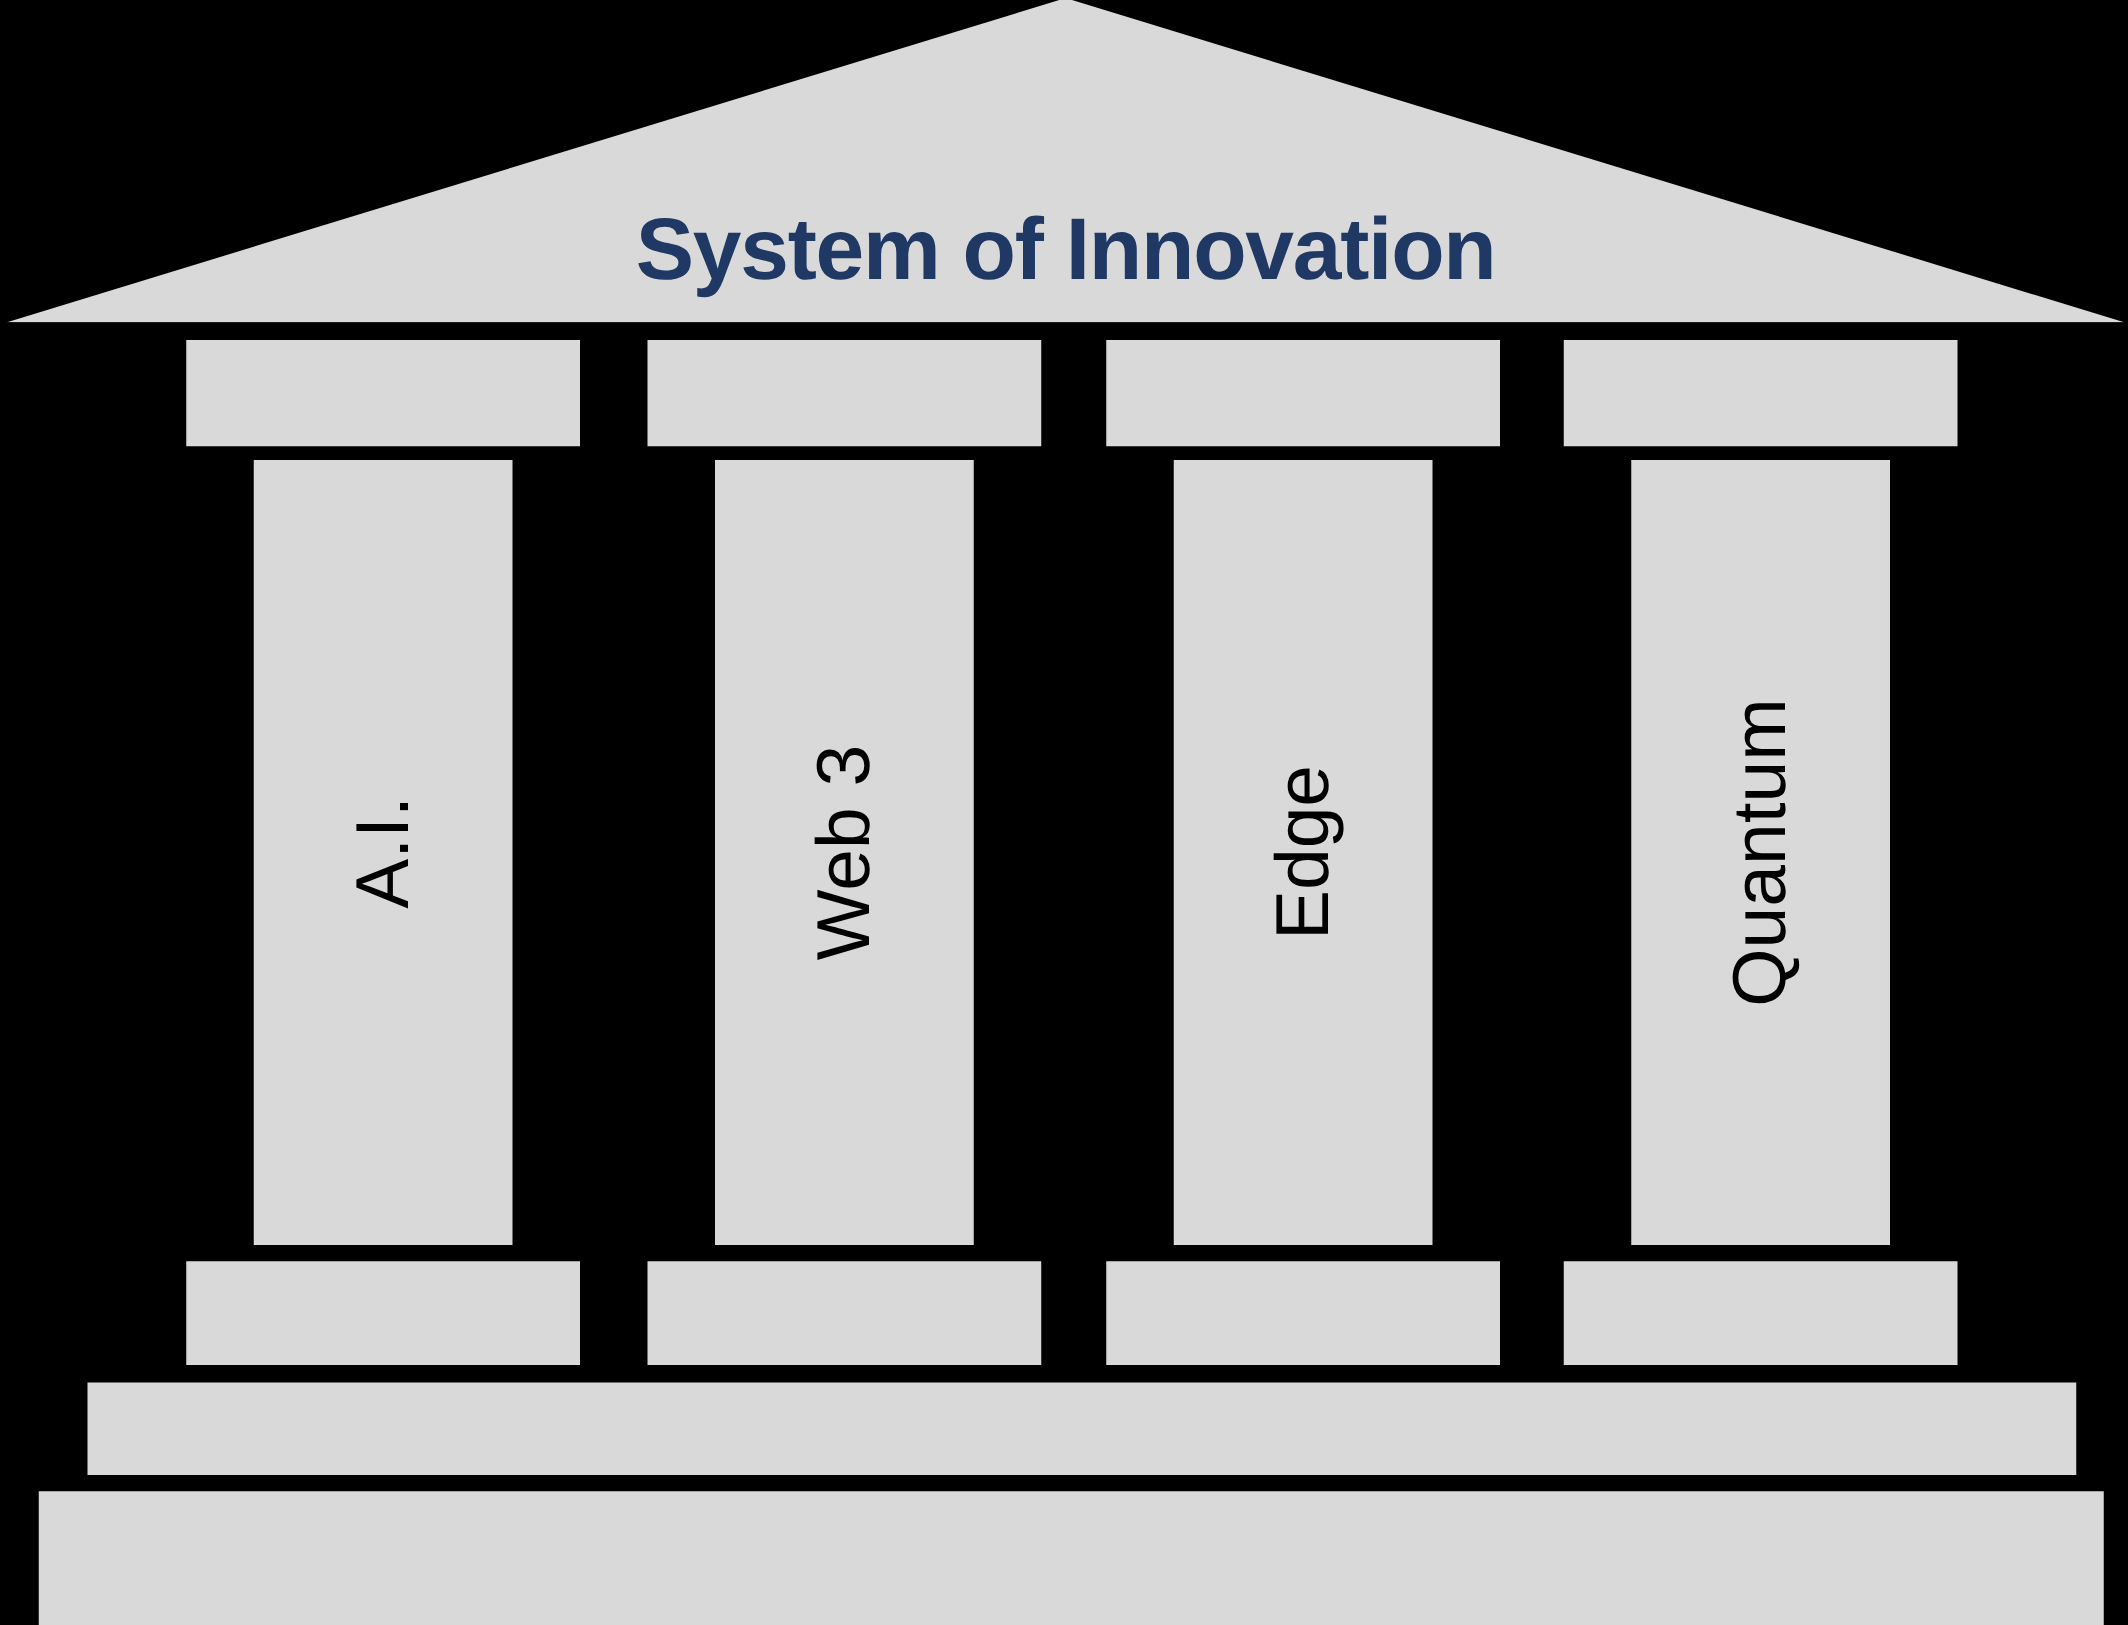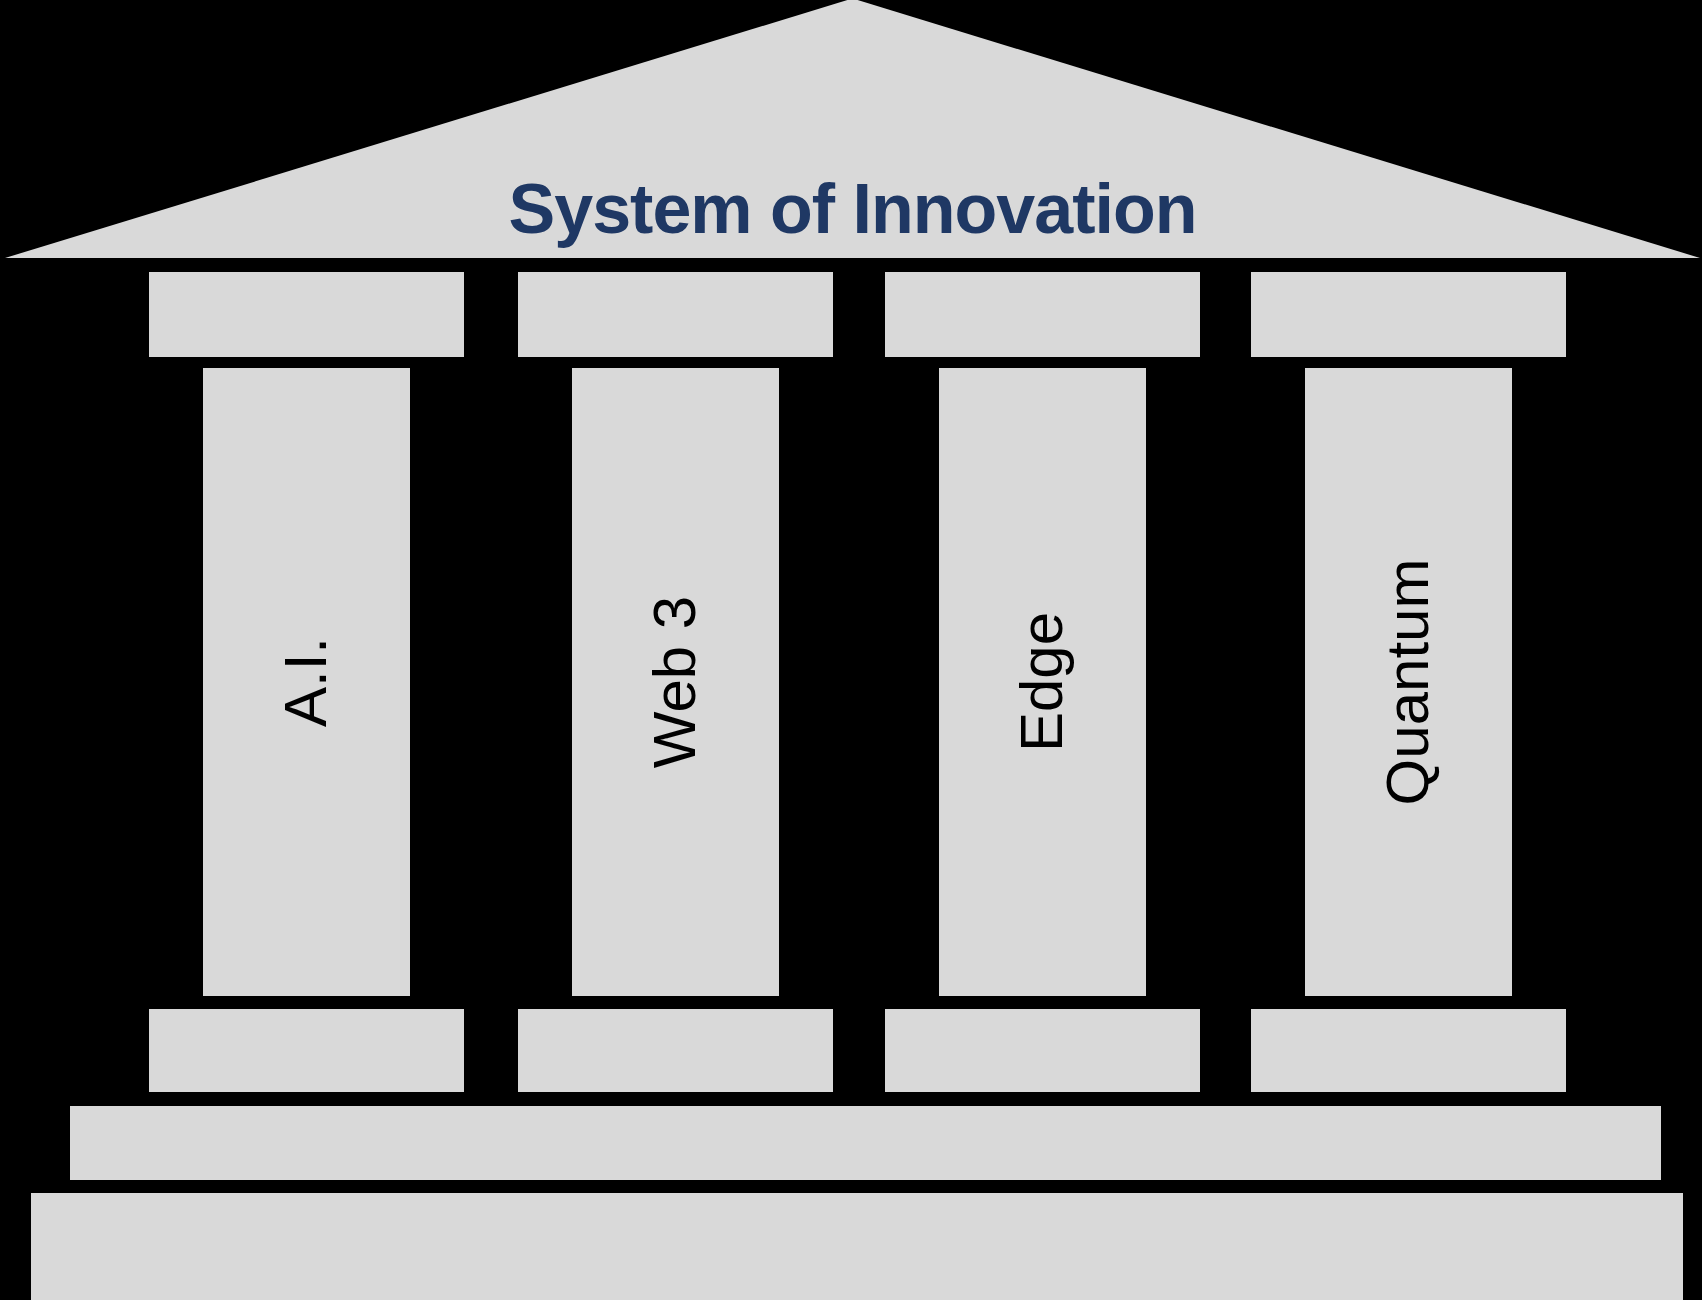--- a/index.html
+++ b/index.html
@@ -23,21 +23,21 @@
     background:var(--stone);
     clip-path:polygon(0 100%, 49.7% 0, 50.3% 0, 100% 100%);
     display:flex;justify-content:center;align-items:flex-end;
   }
   .pediment-title{
     color:var(--navy);
     font-size:70px;
     font-weight:bold;
     line-height:1;
     letter-spacing:-1px;
-    padding-bottom:14px;
+    padding-bottom:24px;
     white-space:nowrap;
   }
   
   .pillar{
     position:absolute;top:272px;
     width:315px;height:820px;
   }
   .pillar.p1{left:149px;}
   .pillar.p2{left:518px;}
   .pillar.p3{left:885px;}

